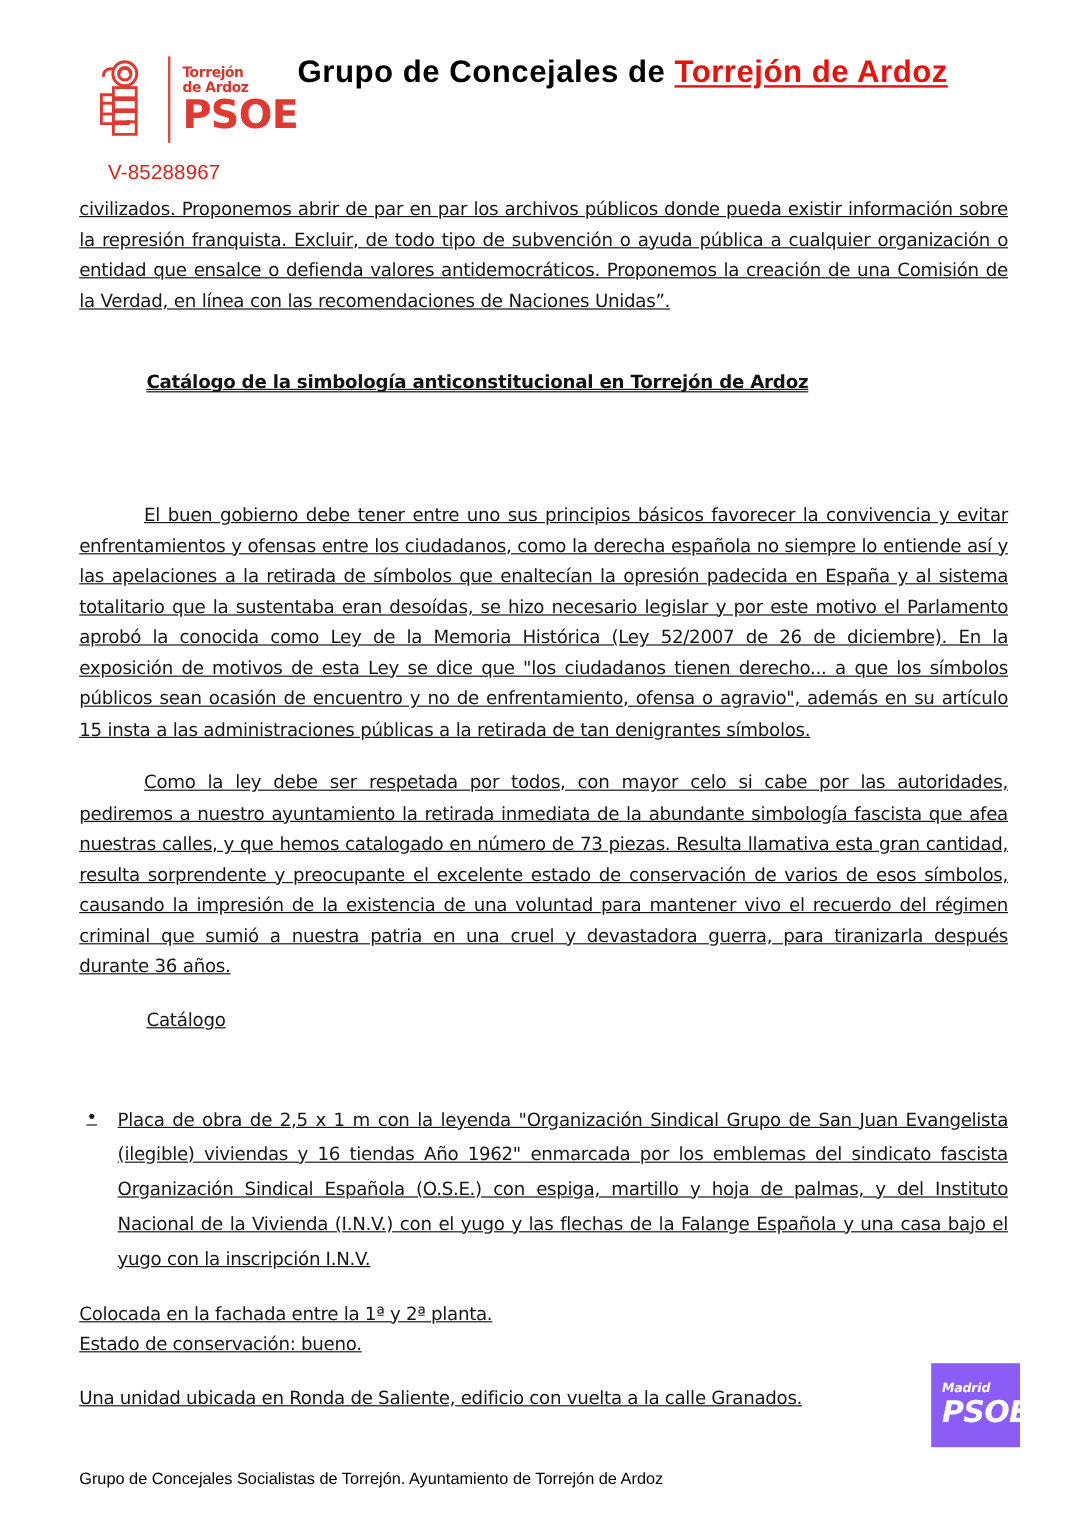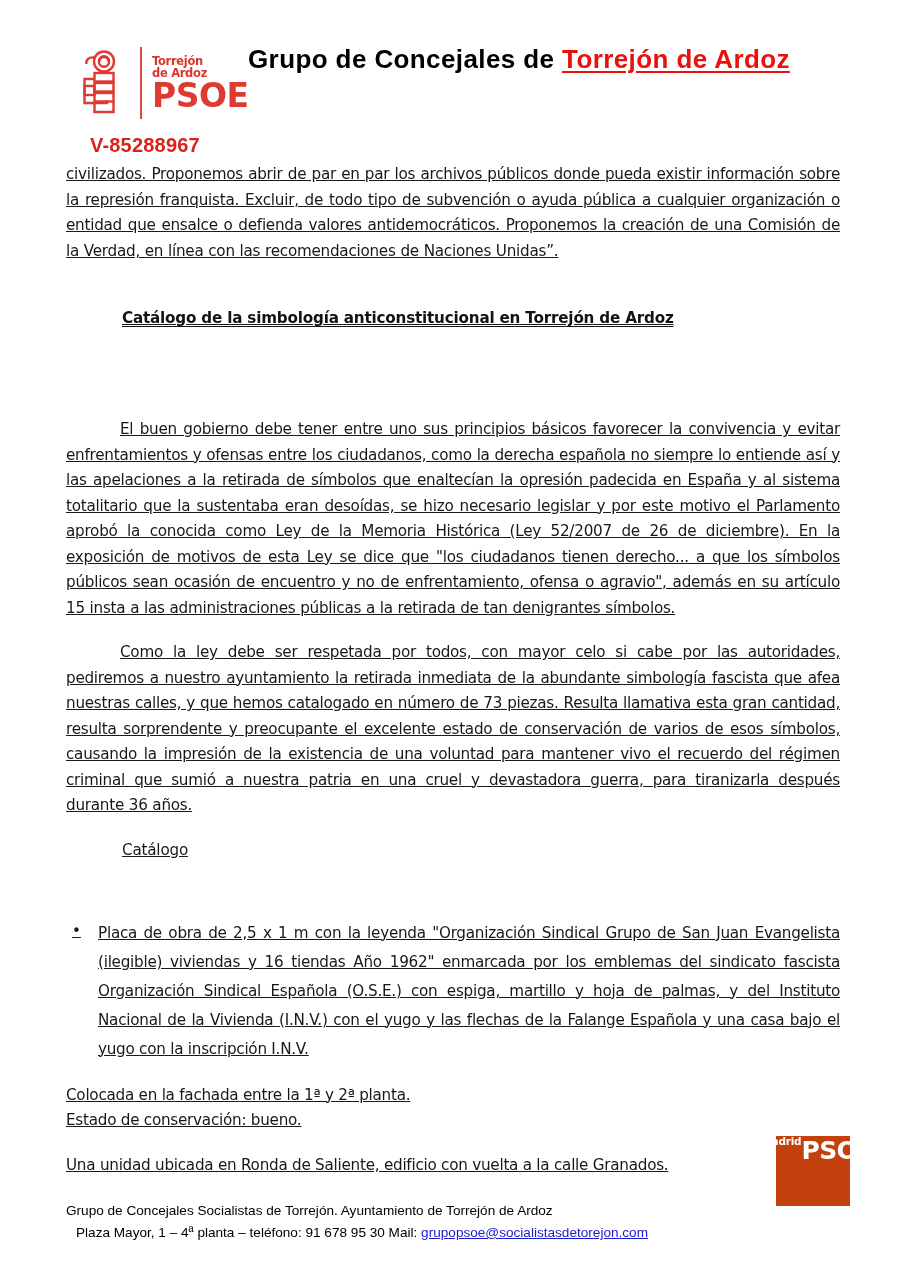--- a/index.html
+++ b/index.html
@@ -92,22 +92,22 @@
     color: #e8110c;
     text-decoration: underline;
     text-underline-offset: 3px;
   }
 
   .vat-number {
     position: absolute;
     left: 90px;
     top: 134px;
     font-family: "Liberation Sans", sans-serif;
-    font-weight: bold;
-    font-size: 20px;
+    font-weight: normal;
+    font-size: 17px;
     color: #d9221c;
     letter-spacing: 0.2px;
   }
 
   
   .content {
     position: absolute;
     left: 66px;
     top: 162px;
     width: 774px;
@@ -190,26 +190,27 @@
     bottom: 22px;
     width: 906px;
     height: 150px;
   }
   .footer-logo {
     position: absolute;
     right: 56px;
     bottom: 52px;
     width: 74px;
     height: 70px;
-    background: #c2410c;
+    background: #8b5cf6;
     display: flex;
-    flex-direction: row;
+    flex-direction: column;
     justify-content: center;
     align-items: flex-start;
     padding-left: 9px;
+    font-style: italic;
   }
   .footer-logo .fl-city {
     font-family: "DejaVu Sans", sans-serif;
     font-weight: bold;
     font-size: 10.5px;
     color: #ffffff;
     line-height: 1;
     letter-spacing: -0.2px;
   }
   .footer-logo .fl-psoe {
@@ -322,17 +323,16 @@
 
   <div class="footer">
 
     <div class="footer-logo">
       <span class="fl-city">Madrid</span>
       <span class="fl-psoe">PSOE</span>
     </div>
 
     <div class="footer-text">
       <div>Grupo de Concejales Socialistas de Torrejón. Ayuntamiento de Torrejón de Ardoz</div>
-      <div class="line2"><span>Plaza Mayor, 1 – 4ª planta – teléfono: 91 678 95 30 Mail: </span><a class="mail-link" href="#">grupopsoe@socialistasdetorejon.com</a></div>
     </div>
   </div>
 
 </div>
 
 </body></html>

